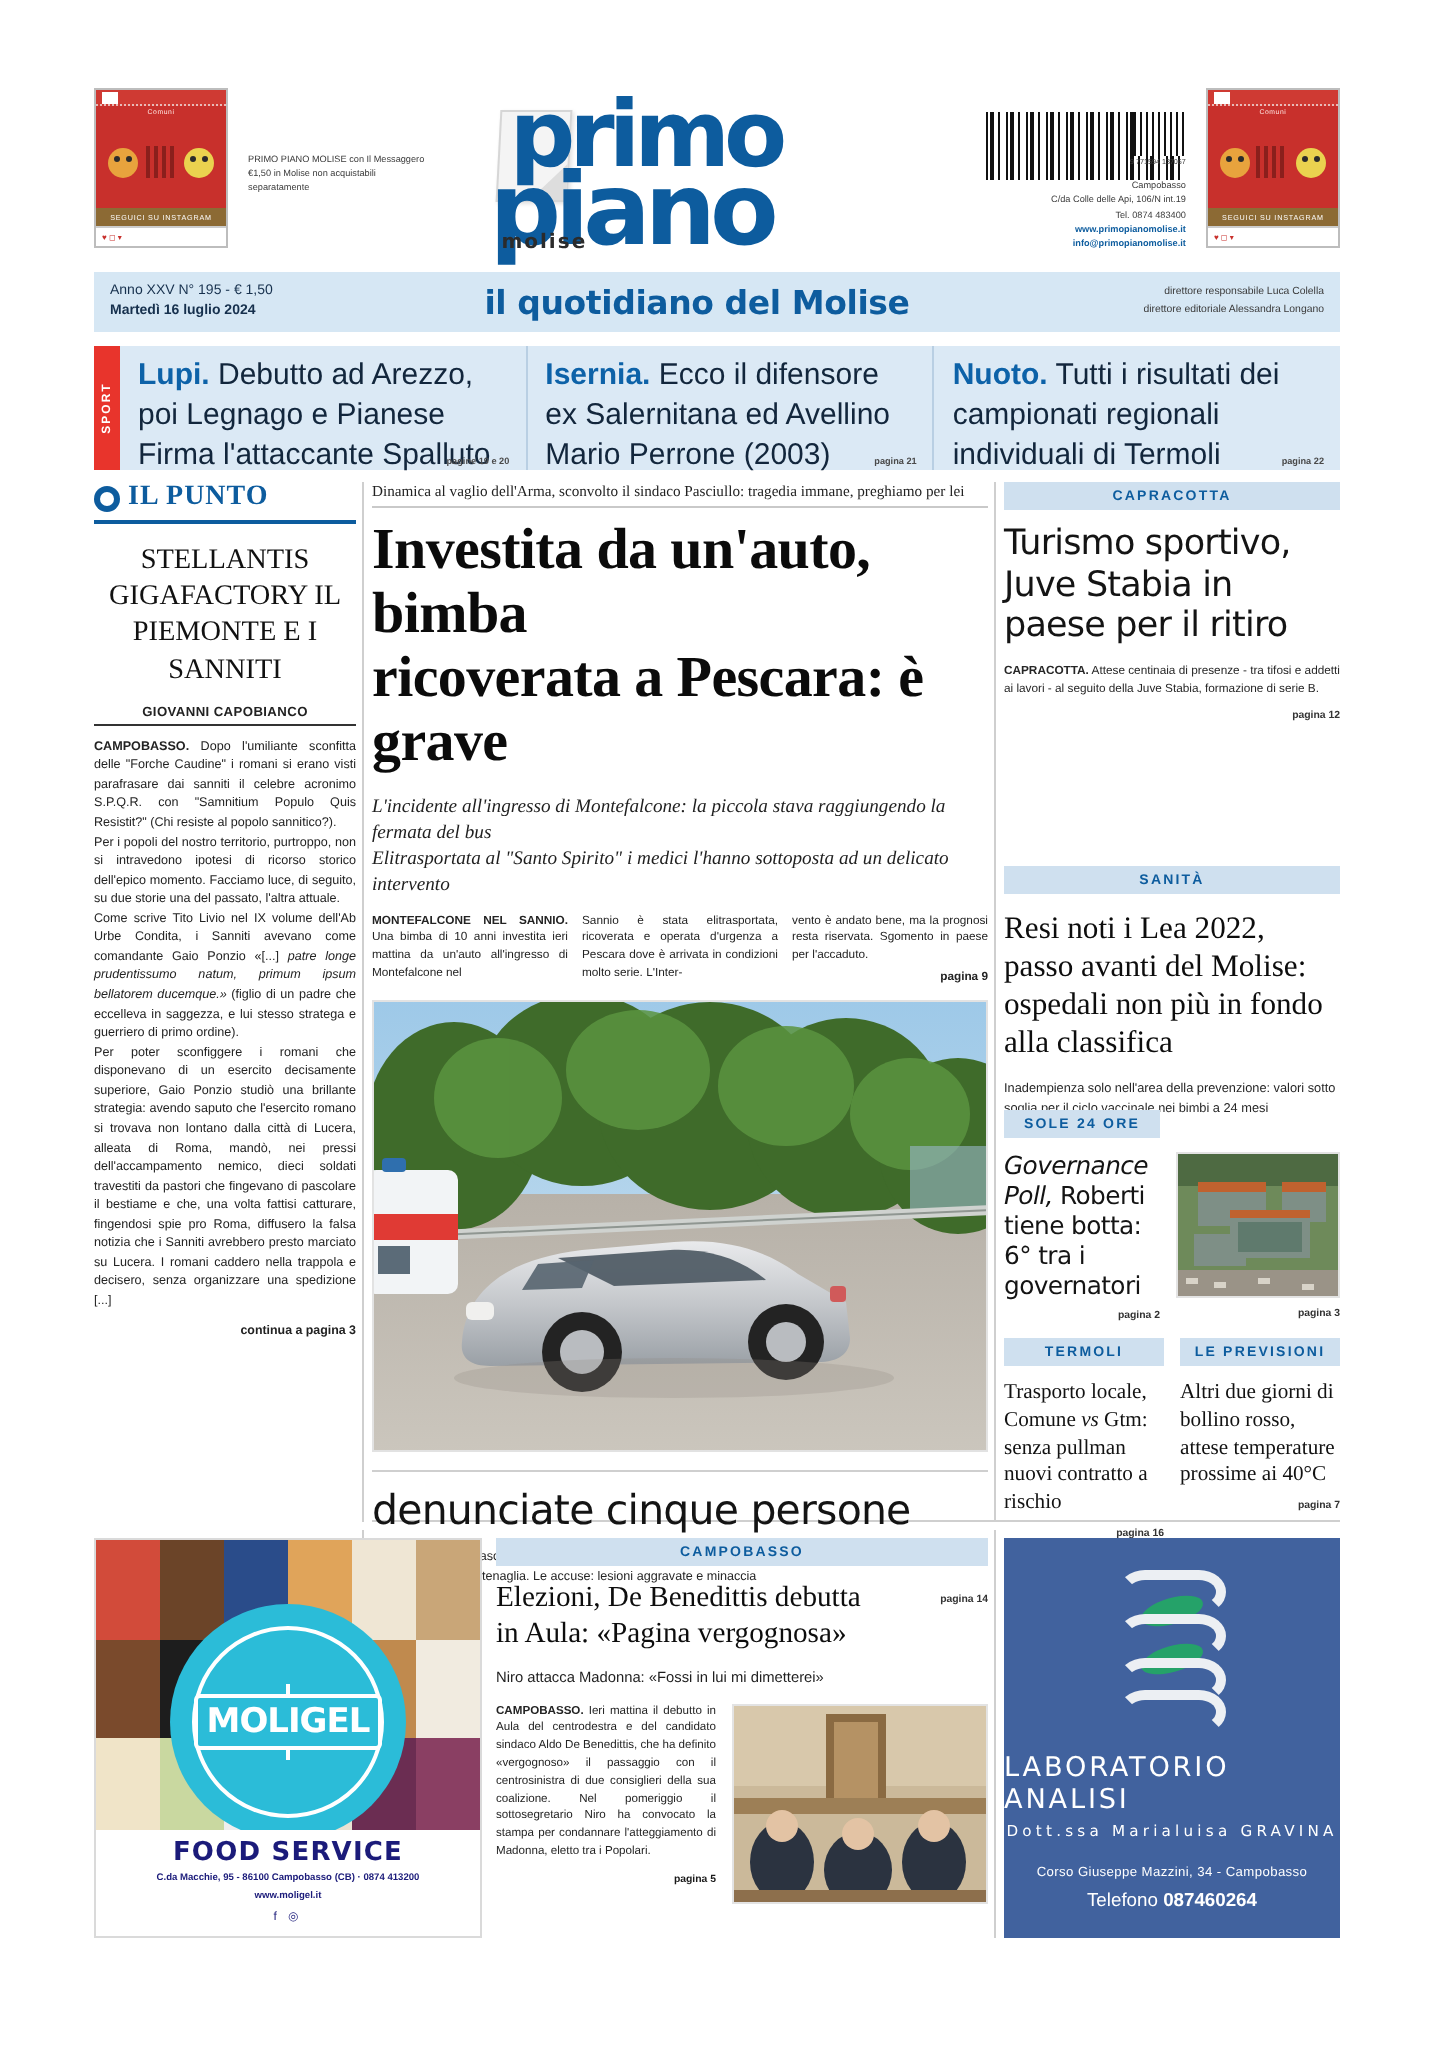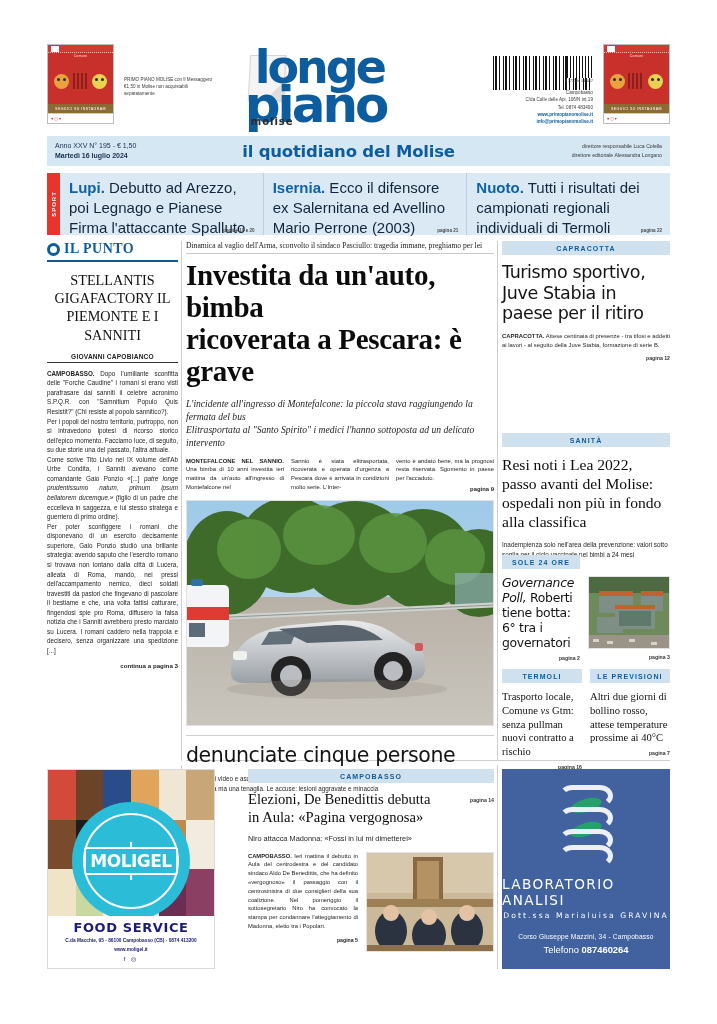--- a/index.html
+++ b/index.html
@@ -148,21 +148,21 @@
   .cbbox { position:absolute; left:201px; top:528px; width:246px; }
   .cb-h { font-family:"Liberation Serif",serif; font-size:14.6px; line-height:1.24; margin-top:7px; color:#0d0d0d; }
   .cb-sub { font-size:7.4px; line-height:1.4; margin-top:8px; color:#1f1f1f; }
   .cb-row { display:flex; gap:8px; margin-top:7px; }
   .cb-body { width:110px; font-size:5.8px; line-height:1.52; text-align:justify; color:#242424; }
   .cb-body b { font-weight:700; }
   .cb-pg { text-align:right; font-size:5.2px; font-weight:700; margin-top:6px; }
   .cb-img { flex:1; height:100px; overflow:hidden; position:relative; border:1px solid #e3e3e3; }
 
   
-  .adL { position:absolute; left:0; top:528px; width:168px; height:200px; border:1px solid #dadada; background:#fff; overflow:hidden; }
+  .adL { position:absolute; left:0; top:528px; width:194px; height:200px; border:1px solid #dadada; background:#fff; overflow:hidden; }
   .ad-mosaic { position:absolute; inset:0; display:grid; grid-template-columns:repeat(6,1fr); grid-template-rows:repeat(4,1fr); }
   .ad-mosaic div { width:100%; height:100%; }
   .moligel { position:absolute; left:50%; top:46%; transform:translate(-50%,-50%); width:118px; height:118px;
       border-radius:50%; background:#2bbcd8; display:flex; align-items:center; justify-content:center; }
   .mol-inner { width:96px; height:96px; border-radius:50%; border:2.5px solid #fff; display:flex; align-items:center; justify-content:center; position:relative; }
   .mol-word { background:#2bbcd8; color:#fff; font-family:"DejaVu Sans",sans-serif; font-weight:700; font-size:17px;
       letter-spacing:-.5px; padding:2px 4px; z-index:2; border:2px solid #fff; border-radius:3px; }
   .flake { position:absolute; inset:6px; border-radius:50%; }
   .flake span { position:absolute; left:50%; top:50%; width:2px; height:38px; background:#fff; transform-origin:center; margin:-19px 0 0 -1px; }
   .ad-foot { position:absolute; left:0; bottom:0; width:100%; background:#fff; padding:4px 0 6px; text-align:center; }
@@ -201,21 +201,21 @@
       </div>
       <div class="stamp-band">SEGUICI SU INSTAGRAM</div>
       <div class="stamp-bot">♥ ◻ ▾</div>
     </div>
 
     <div class="mh-note">PRIMO PIANO MOLISE con Il Messaggero €1,50 in Molise non acquistabili separatamente</div>
 
     <div class="mh-logo">
       <div class="logo-wrap">
         <div class="logo-pagefold"></div>
-        <div class="logo-primo">longe</div>
+        <div class="logo-primo">primo</div>
         <div class="logo-piano">piano</div>
         <div class="logo-molise">molise</div>
       </div>
     </div>
 
     <div class="mh-barcode">
       <div class="bars"></div>
       <div class="bars-b"></div>
       <div class="bc-num">9 771594 137067</div>
       <div class="mh-addr">

